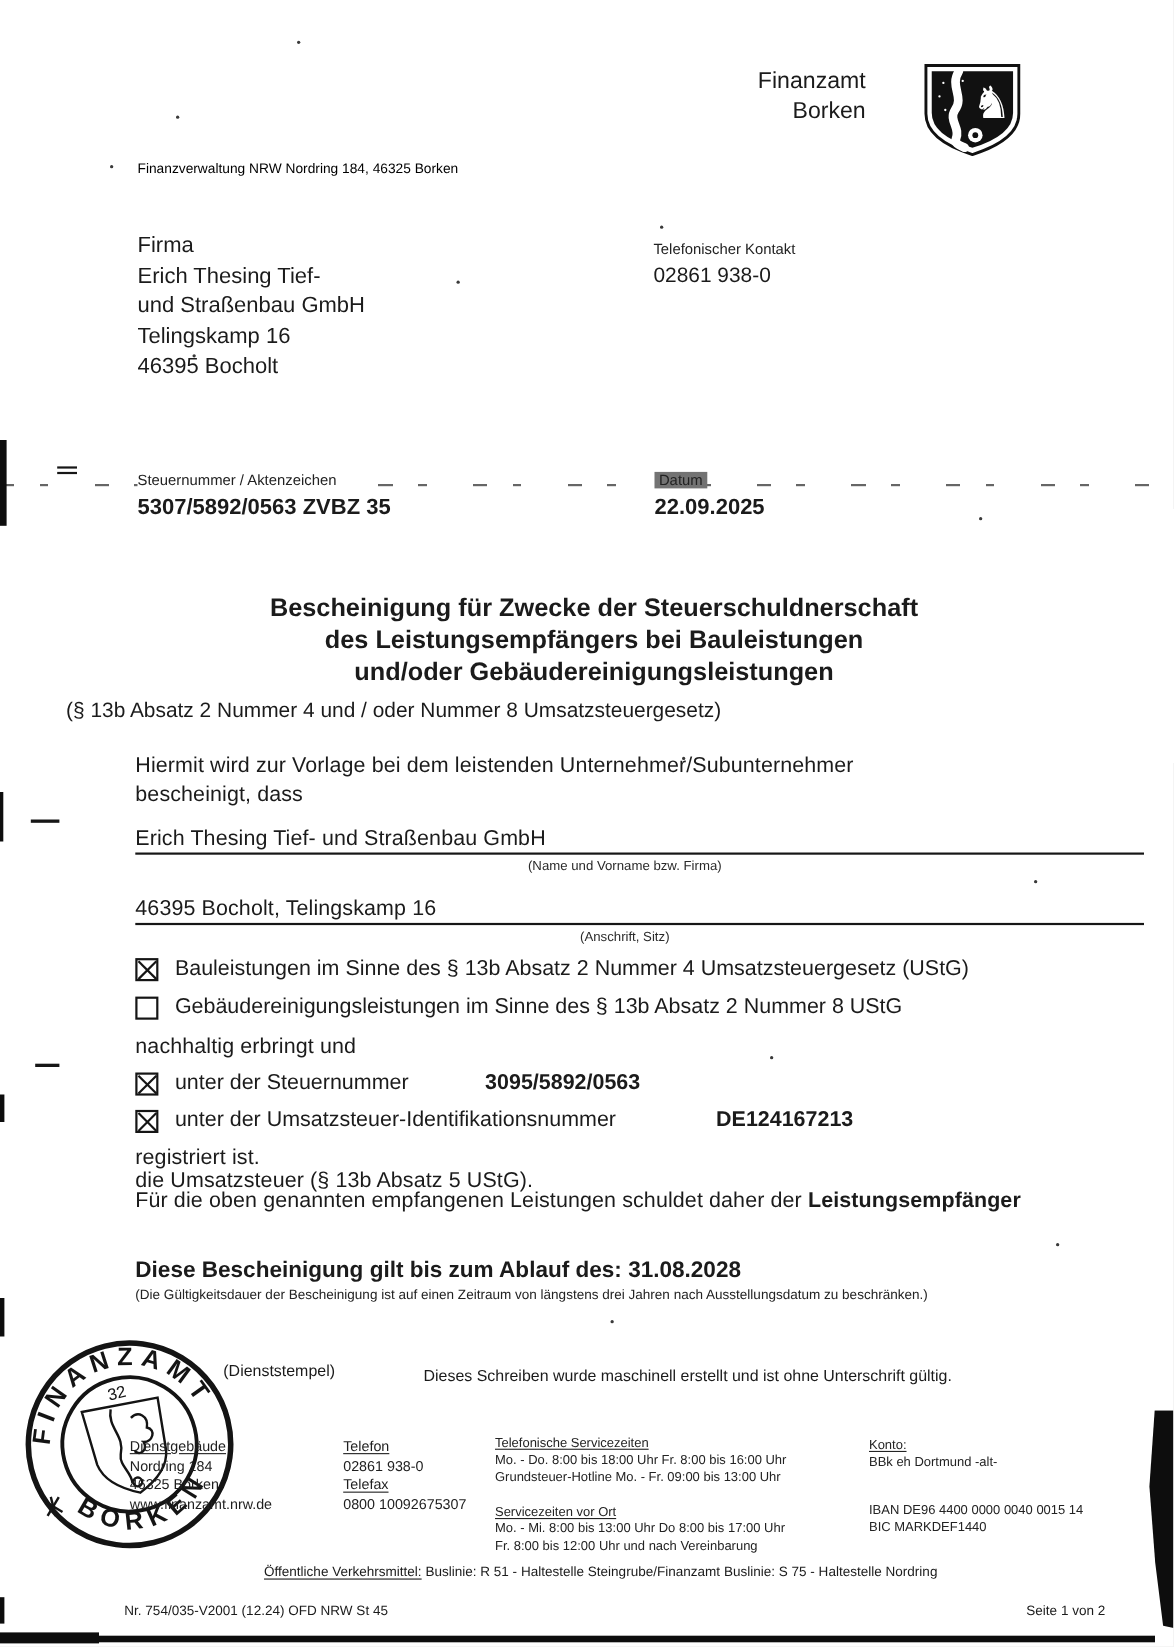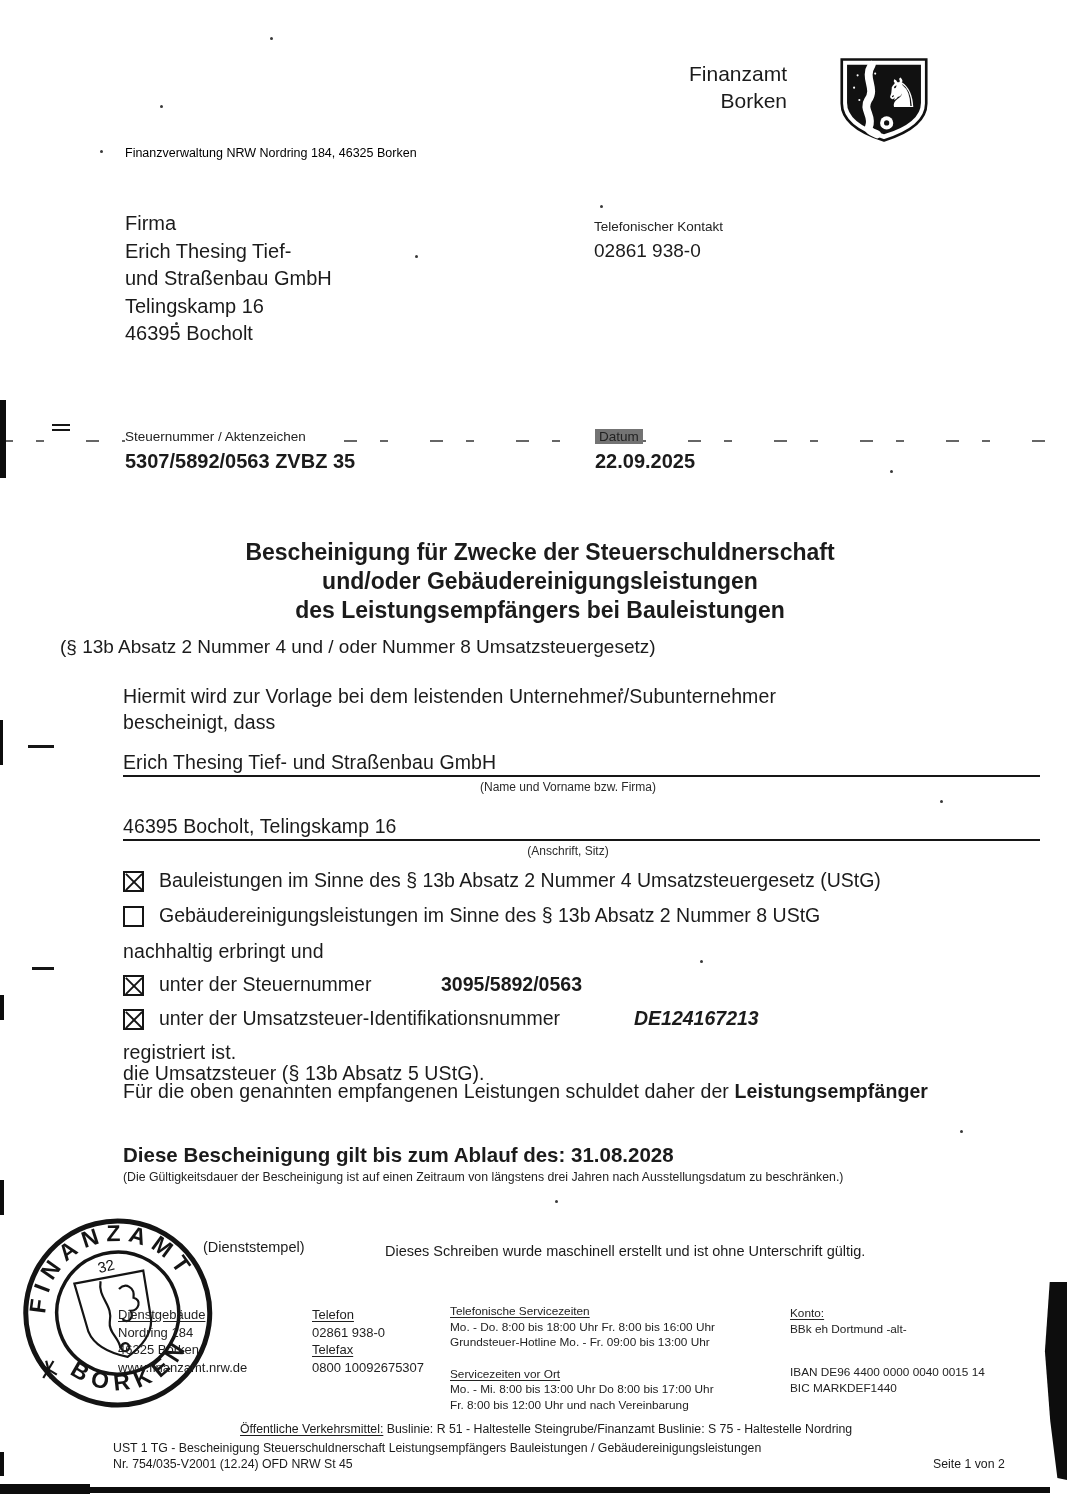--- a/index.html
+++ b/index.html
@@ -78,22 +78,22 @@
   <div class="abs rule" style="left:28px; top:745px; width:26px; height:2.5px;"></div>
   <div class="abs rule" style="left:32px; top:967px; width:22px; height:2.5px;"></div>
 
   <div class="abs" style="left:125px; top:429px; font-size:13.5px; color:#222; background:#fff; padding:0 4px 0 0;">Steuernummer / Aktenzeichen</div>
   <div class="abs" style="left:125px; top:450px; font-size:20px; font-weight:600;">5307/5892/0563 ZVBZ 35</div>
   <div class="abs" style="left:595px; top:429px; font-size:13.5px; color:#222; background:#737373; padding:0 4px;">Datum</div>
   <div class="abs" style="left:595px; top:450px; font-size:20px; font-weight:600;">22.09.2025</div>
 
   <div class="abs" style="left:60px; top:538px; width:960px; text-align:center; font-size:23px; font-weight:700; line-height:29px;">
     <div>Bescheinigung für Zwecke der Steuerschuldnerschaft</div>
+    <div>des Leistungsempfängers bei Bauleistungen</div>
     <div>und/oder Gebäudereinigungsleistungen</div>
-    <div>des Leistungsempfängers bei Bauleistungen</div>
   </div>
   <div class="abs" style="left:60px; top:636px; width:960px; font-size:19px;">(§ 13b Absatz 2 Nummer 4 und / oder Nummer 8 Umsatzsteuergesetz)</div>
 
   <div class="abs bodytxt" style="left:123px; top:685px;">Hiermit wird zur Vorlage bei dem leistenden Unternehmer/Subunternehmer</div>
   <div class="abs bodytxt" style="left:123px; top:711px;">bescheinigt, dass</div>
 
   <div class="abs bodytxt" style="left:123px; top:751px;">Erich Thesing Tief- und Straßenbau GmbH</div>
   <div class="abs rule" style="left:123px; top:775px; width:917px;"></div>
   <div class="abs caption" style="left:123px; top:780px; width:890px;">(Name und Vorname bzw. Firma)</div>
 
@@ -113,21 +113,21 @@
   <div class="abs bodytxt" style="left:123px; top:940px;">nachhaltig erbringt und</div>
 
   <div class="abs cbrow" style="left:123px; top:973px;">
     <span class="cb checked"></span>
     <span class="cbl" style="width:282px;">unter der Steuernummer</span>
     <span class="cbl b" style="margin-left:0;">3095/5892/0563</span>
   </div>
   <div class="abs cbrow" style="left:123px; top:1007px;">
     <span class="cb checked"></span>
     <span class="cbl" style="width:475px;">unter der Umsatzsteuer-Identifikationsnummer</span>
-    <span class="cbl b" style="margin-left:0;font-style:italic;">DE124167213</span>
+    <span class="cbl b" style="margin-left:17px;">DE124167213</span>
   </div>
 
   <div class="abs bodytxt" style="left:123px; top:1041px;">registriert ist.</div>
 
   <div class="abs bodytxt" style="left:123px; top:1080px;">
     <span>Für die oben genannten empfangenen Leistungen schuldet daher der </span><span class="b">Leistungsempfänger</span>
   </div>
   <div class="abs bodytxt" style="left:123px; top:1062px;">die Umsatzsteuer (§ 13b Absatz 5 UStG).</div>
 
   <div class="abs b" style="left:123px; top:1143px; font-size:20.5px;">Diese Bescheinigung gilt bis zum Ablauf des: 31.08.2028</div>
@@ -192,21 +192,20 @@
     <div>BBk eh Dortmund -alt-</div>
     <div style="height:28px;"></div>
     <div>IBAN DE96 4400 0000 0040 0015 14</div>
     <div>BIC MARKDEF1440</div>
   </div>
 
   <div class="abs" style="left:240px; top:1422px; font-size:12.3px;">
     <span class="u">Öffentliche Verkehrsmittel:</span><span> Buslinie: R 51 - Haltestelle  Steingrube/Finanzamt Buslinie: S 75 - Haltestelle Nordring</span>
   </div>
 
-  <div class="abs" style="left:113px; top:1441px; font-size:12.3px;">UST 1 TG - Bescheinigung Steuerschuldnerschaft Leistungsempfängers Bauleistungen / Gebäudereinigungsleistungen</div>
   <div class="abs" style="left:113px; top:1457px; font-size:12.3px;">Nr. 754/035-V2001 (12.24) OFD NRW St 45</div>
   <div class="abs" style="left:933px; top:1457px; font-size:12.3px;">Seite 1 von 2</div>
 
   <div class="abs edge" style="left:0; top:400px; width:6px; height:78px;"></div>
   <div class="abs edge" style="left:0; top:720px; width:3px; height:45px;"></div>
   <div class="abs edge" style="left:0; top:995px; width:4px; height:25px;"></div>
   <div class="abs edge" style="left:0; top:1180px; width:4px; height:35px;"></div>
   <div class="abs edge" style="left:0; top:1452px; width:4px; height:24px;"></div>
   <div class="abs edge" style="left:0; top:1487px; width:1050px; height:6px;"></div>
   <div class="abs edge" style="left:0; top:1484px; width:90px; height:10px;"></div>

